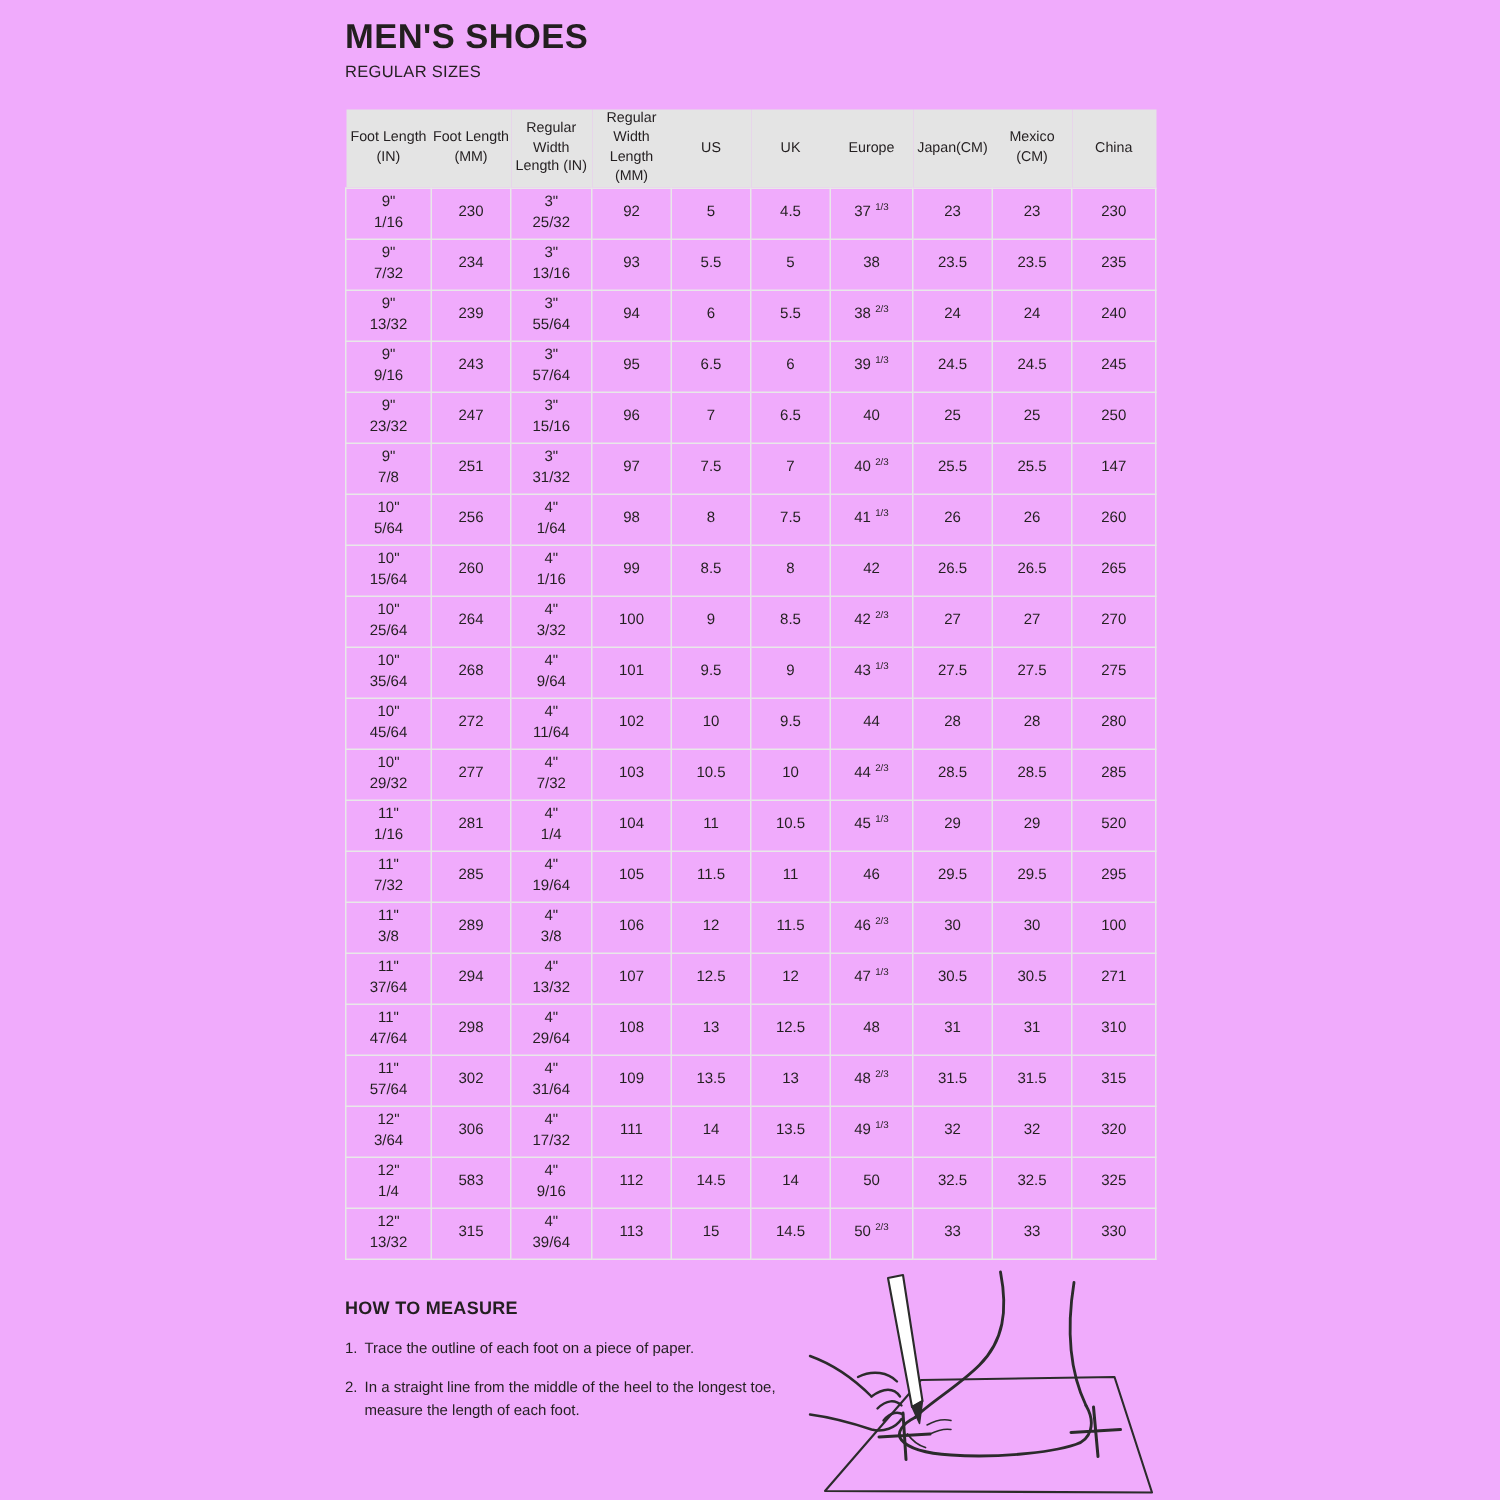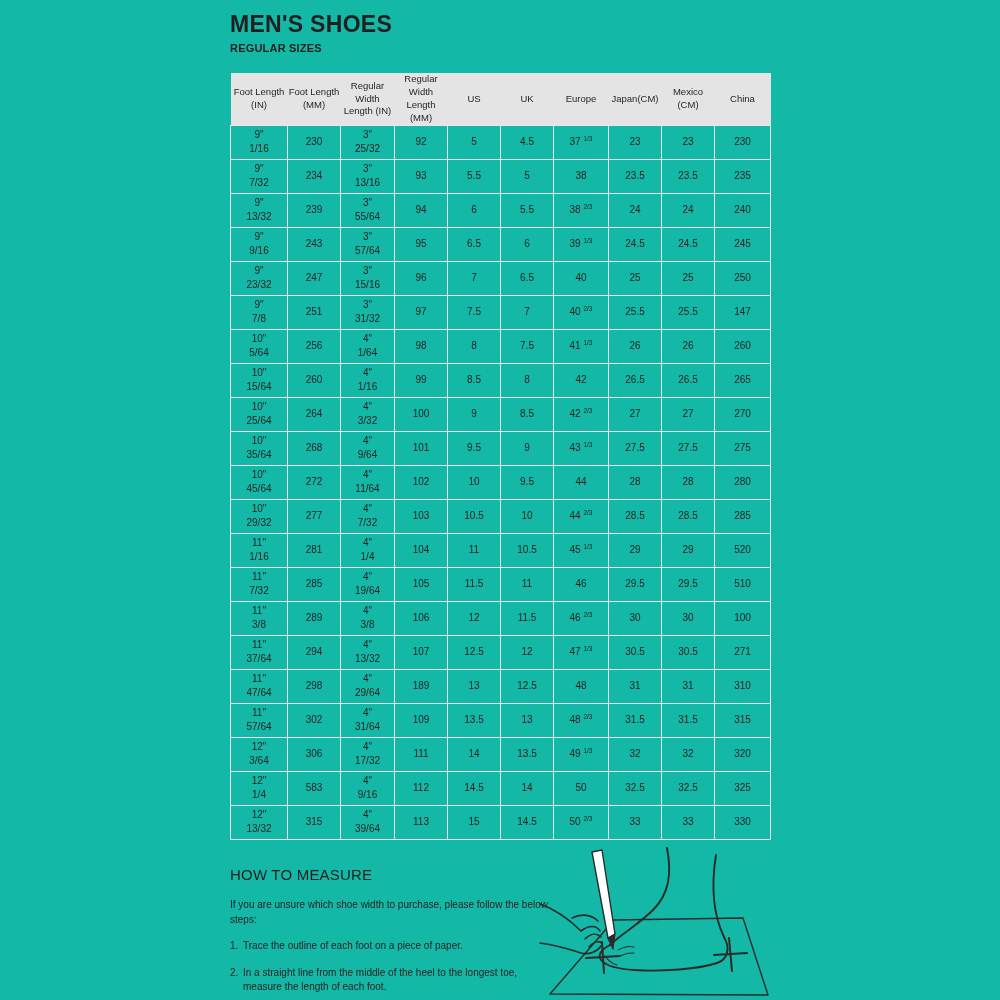--- a/index.html
+++ b/index.html
@@ -2,25 +2,25 @@
 <html><head>
 <meta charset="utf-8">
 <style>
   * { margin:0; padding:0; box-sizing:border-box; }
   html,body { width:1000px; height:1000px; overflow:hidden; }
   body {
     background:#ffffff;
     font-family:"Liberation Sans", sans-serif;
     color:#231f20;
   }
-  .page { position:relative; width:1000px; height:1000px; background:#14b8a6; }
+  .page { position:relative; width:1000px; height:1000px; background:#f0abfc; }
   .content { position:absolute; left:230px; top:12px; width:540px; }
 
   .page-title { font-size:23px; font-weight:700; letter-spacing:0.3px; line-height:1.1; }
-  .page-subtitle { font-size:11px; font-weight:700; margin-top:5px; margin-bottom:19px; letter-spacing:0.2px; }
+  .page-subtitle { font-size:11px; font-weight:400; margin-top:5px; margin-bottom:19px; letter-spacing:0.2px; }
 
   table.size-table {
     width:540px;
     border-collapse:collapse;
     table-layout:fixed;
   }
   table.size-table thead th {
     background:#e4e4e4;
     height:37px;
     font-weight:400;
@@ -42,21 +42,21 @@
     padding:0 1px;
   }
   table.size-table tbody td sup {
     font-size:6.5px;
     vertical-align:super;
     letter-spacing:0;
   }
 
   .measure { position:relative; margin-top:24px; }
   .measure-text { width:325px; font-size:10px; line-height:1.45; }
-  .measure-title { font-size:15px; font-weight:400; letter-spacing:0.2px; }
+  .measure-title { font-size:12px; font-weight:700; letter-spacing:0.2px; }
   .measure-intro { margin-top:13px; }
   .measure-steps { margin-top:4px; }
   .measure-step { display:flex; margin-top:12px; }
   .measure-step .step-num { flex:0 0 13px; }
   .measure-step .step-text { flex:1; }
 
   .illustration {
     position:absolute;
     left:308px;
     top:-18px;
@@ -293,21 +293,21 @@
 7/32</td>
             <td>285</td>
             <td>4"
 19/64</td>
             <td>105</td>
             <td>11.5</td>
             <td>11</td>
             <td>46</td>
             <td>29.5</td>
             <td>29.5</td>
-            <td>510</td>
+            <td>295</td>
           </tr>
           <tr>
             <td>11"
 3/8</td>
             <td>289</td>
             <td>4"
 3/8</td>
             <td>106</td>
             <td>12</td>
             <td>11.5</td>
@@ -329,21 +329,21 @@
             <td>30.5</td>
             <td>30.5</td>
             <td>271</td>
           </tr>
           <tr>
             <td>11"
 47/64</td>
             <td>298</td>
             <td>4"
 29/64</td>
-            <td>189</td>
+            <td>108</td>
             <td>13</td>
             <td>12.5</td>
             <td>48</td>
             <td>31</td>
             <td>31</td>
             <td>310</td>
           </tr>
           <tr>
             <td>11"
 57/64</td>
@@ -399,21 +399,20 @@
             <td>33</td>
             <td>33</td>
             <td>330</td>
           </tr>
         </tbody>
     </table>
 
     <div class="measure">
       <div class="measure-text">
         <div class="measure-title">HOW TO MEASURE</div>
-        <div class="measure-intro">If you are unsure which shoe width to purchase, please follow the below steps:</div>
         <div class="measure-steps">
             <div class="measure-step">
               <span class="step-num">1.</span>
               <span class="step-text">Trace the outline of each foot on a piece of paper.</span>
             </div>
             <div class="measure-step">
               <span class="step-num">2.</span>
               <span class="step-text">In a straight line from the middle of the heel to the longest toe, measure the length of each foot.</span>
             </div>
           </div>

